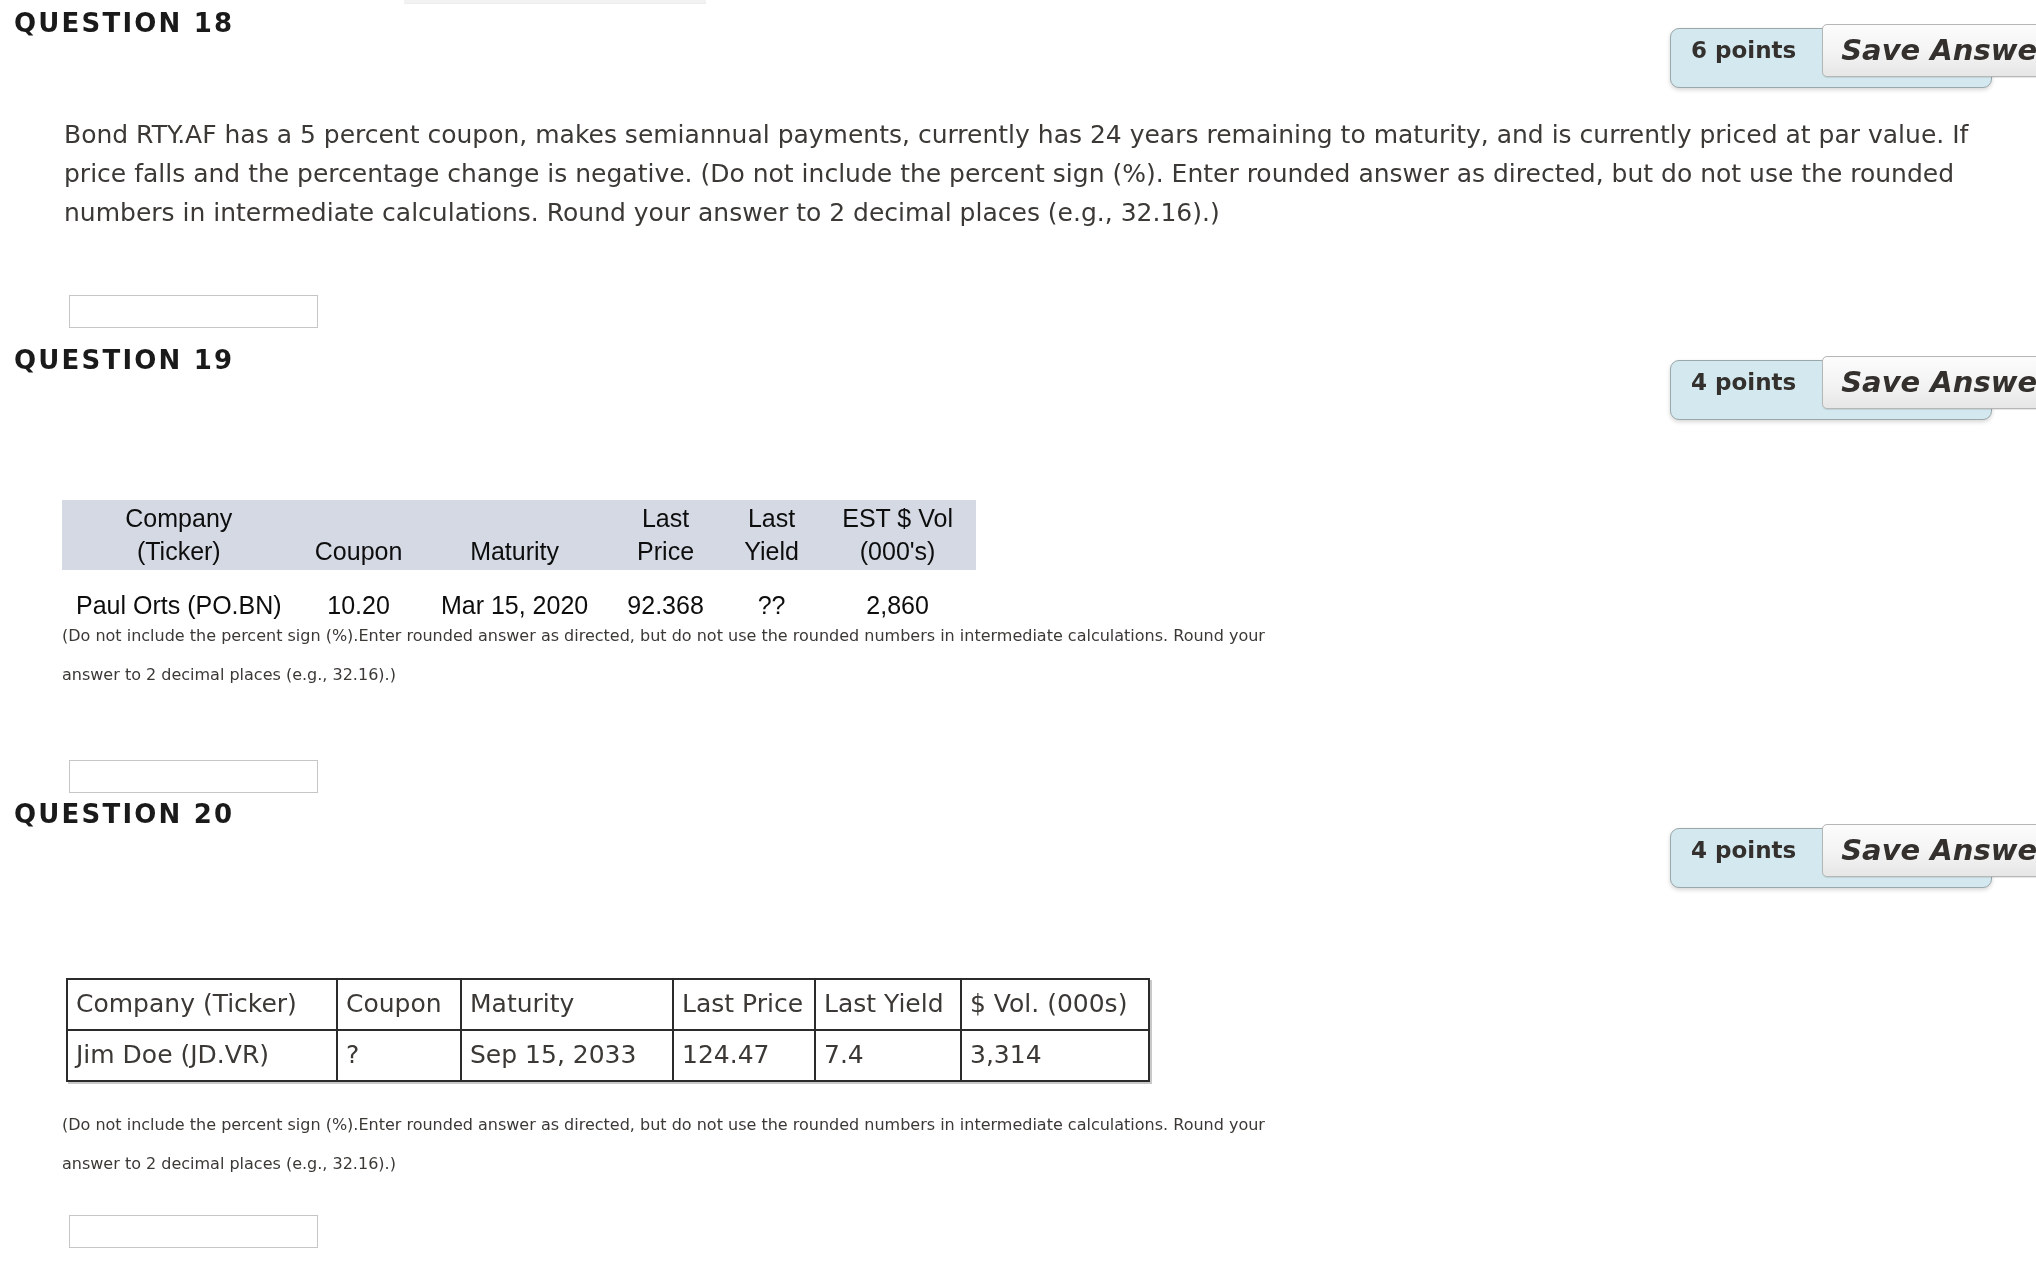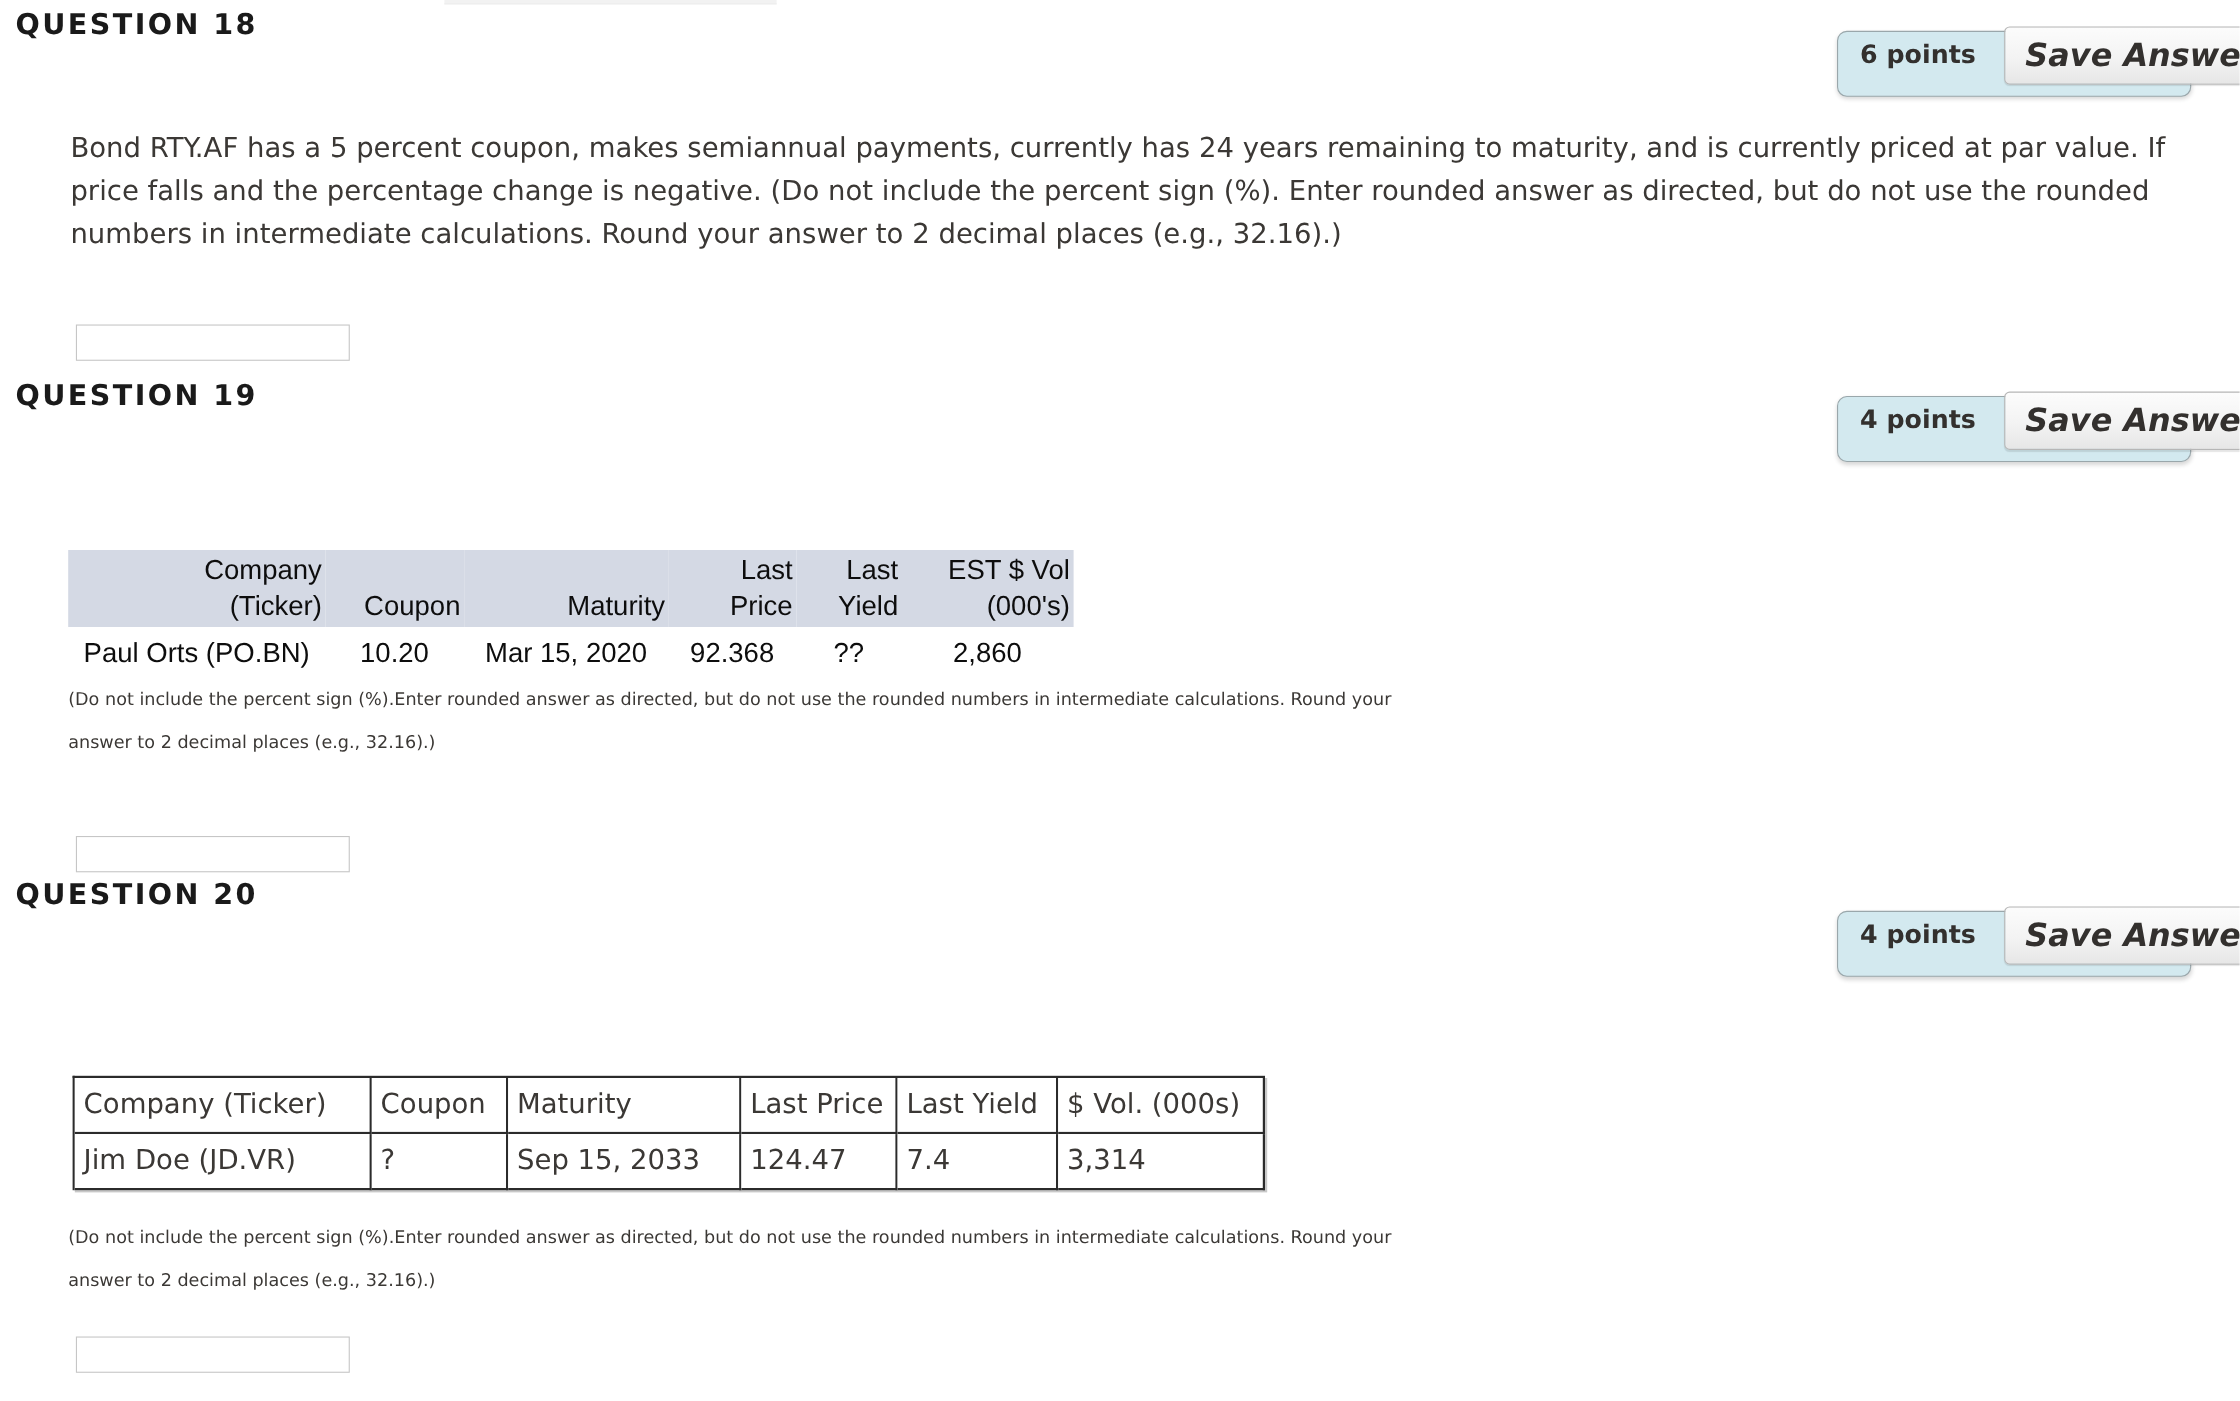--- a/index.html
+++ b/index.html
@@ -124,27 +124,27 @@
     position: absolute;
     border-collapse: collapse;
     font-family: "Liberation Sans", sans-serif;
     font-size: 25px;
     color: #0d0d0d;
   }
   .quote-table th {
     background: #d4d9e4;
     font-weight: normal;
     padding: 2px 3px;
-    text-align: right;
+    text-align: center;
     white-space: pre-line;
     line-height: 33px;
     vertical-align: top;
   }
   .quote-table td {
-    padding: 7px 14px;
+    padding: 18px 14px;
     text-align: center;
     white-space: nowrap;
     line-height: 34px;
   }
   .quote-table td.c0 { text-align: left; }
 
   
   .grid-table {
     position: absolute;
     border-collapse: separate;

